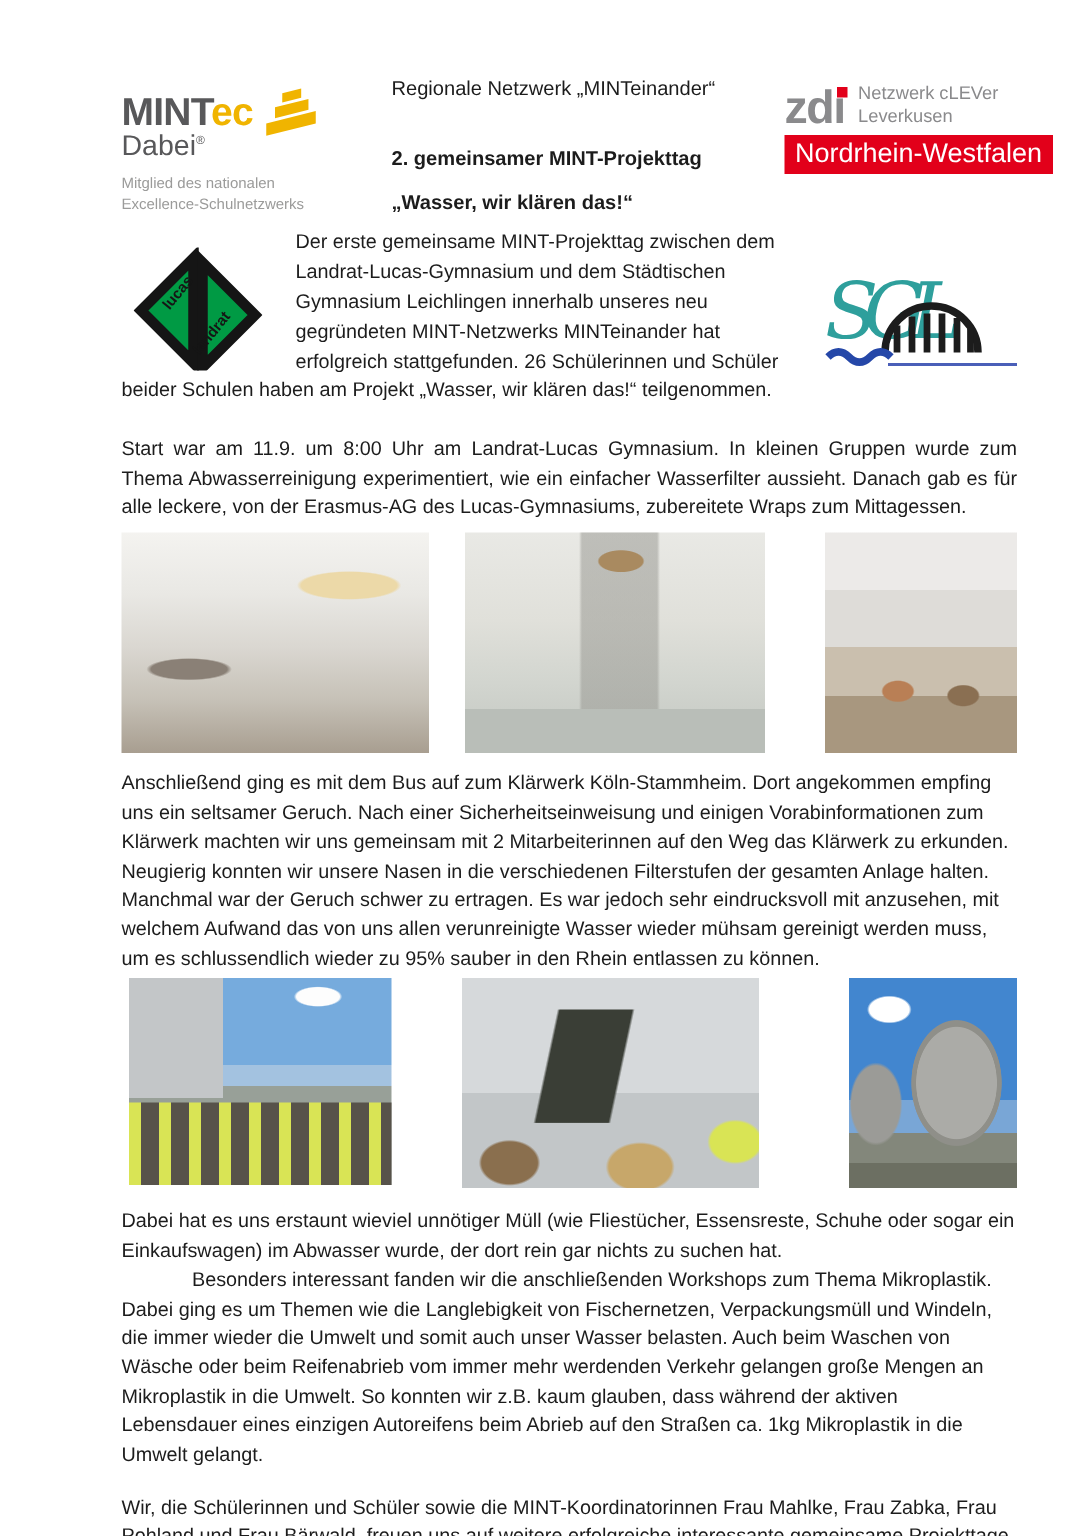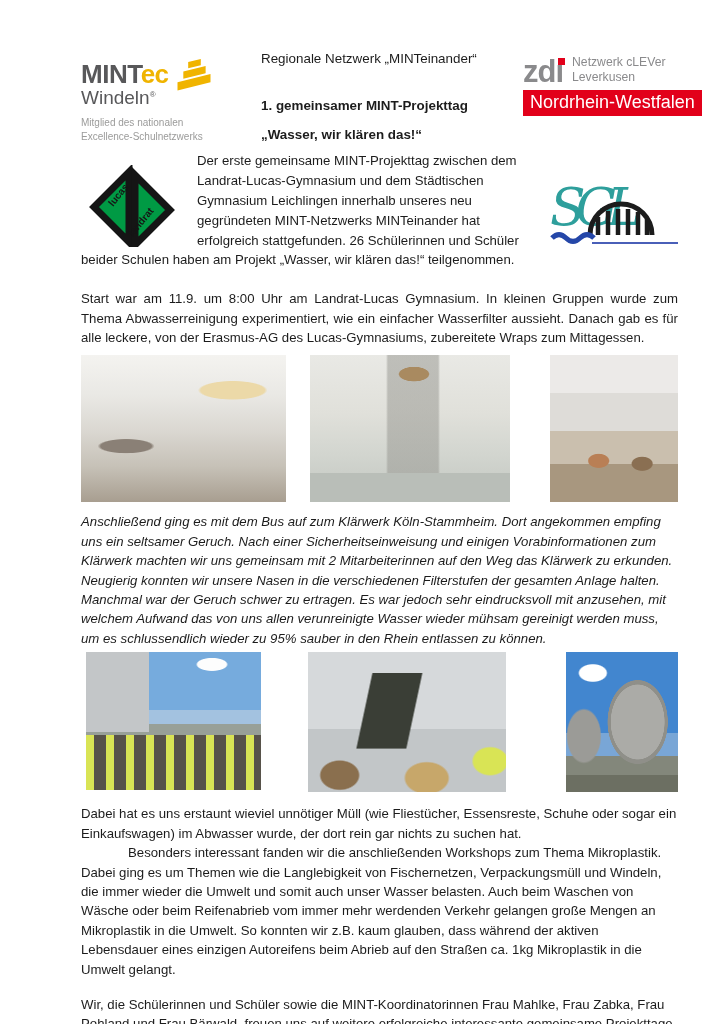--- a/index.html
+++ b/index.html
@@ -40,21 +40,21 @@
   
   .intro{display:flow-root;margin-top:8px;}
   .lucas-logo{float:left;width:86px;height:82px;margin:14px 22px 2px 8px;}
   .sgl-logo{float:right;width:128px;height:84px;margin:16px 0 0 10px;}
   .intro-text{margin:0;font-size:13.2px;line-height:1.5;}
 
   
   .para{margin:0 0 14px;font-size:13.2px;line-height:1.47;}
   .para-justify{text-align:justify;}
   .para-start{margin-top:19px;margin-bottom:8px;}
-  .para-klaerwerk{margin-top:10px;margin-bottom:4px;font-style:italic;}
+  .para-klaerwerk{margin-top:10px;margin-bottom:4px;}
   .para-muell{margin-top:10px;margin-bottom:0;}
   .para-mikro{margin-top:0;margin-bottom:16px;text-indent:47px;}
   .para-abschluss{margin-bottom:0;}
 
   
   .photo-row{display:flex;align-items:flex-start;}
   .photo-row1{margin:4px 0 10px;}
   .photo-row2{margin:0 0 12px;}
   .photo{flex:none;}
   .r1p1{width:205px;height:147px;}
@@ -108,30 +108,30 @@
 
       <div class="mintec">
         <div class="mintec-row">
           <span class="mintec-brand"><span class="mint">MINT</span><span class="ec">ec</span></span>
           <span class="pyramid-icon">
             <span class="pyr-b pyr-b1" style="display:block"></span>
             <span class="pyr-b pyr-b2" style="display:block"></span>
             <span class="pyr-b pyr-b3" style="display:block"></span>
           </span>
         </div>
-        <div class="mintec-schule"><span>Windeln</span><sup>®</sup></div>
+        <div class="mintec-schule"><span>Dabei</span><sup>®</sup></div>
         <div class="mintec-sub">
           <div>Mitglied des nationalen</div>
           <div>Excellence-Schulnetzwerks</div>
         </div>
       </div>
 
       <div class="title-block">
         <div class="title-line1">Regionale Netzwerk „MINTeinander“</div>
-        <div class="title-line2">1. gemeinsamer MINT-Projekttag</div>
+        <div class="title-line2">2. gemeinsamer MINT-Projekttag</div>
         <div class="title-line3">„Wasser, wir klären das!“</div>
       </div>
 
       <div class="zdi-block">
         <div class="zdi-top">
           <span class="zdi-word">zdı</span>
           <span class="zdi-net">
             <div>Netzwerk cLEVer</div>
             <div>Leverkusen</div>
           </span>

